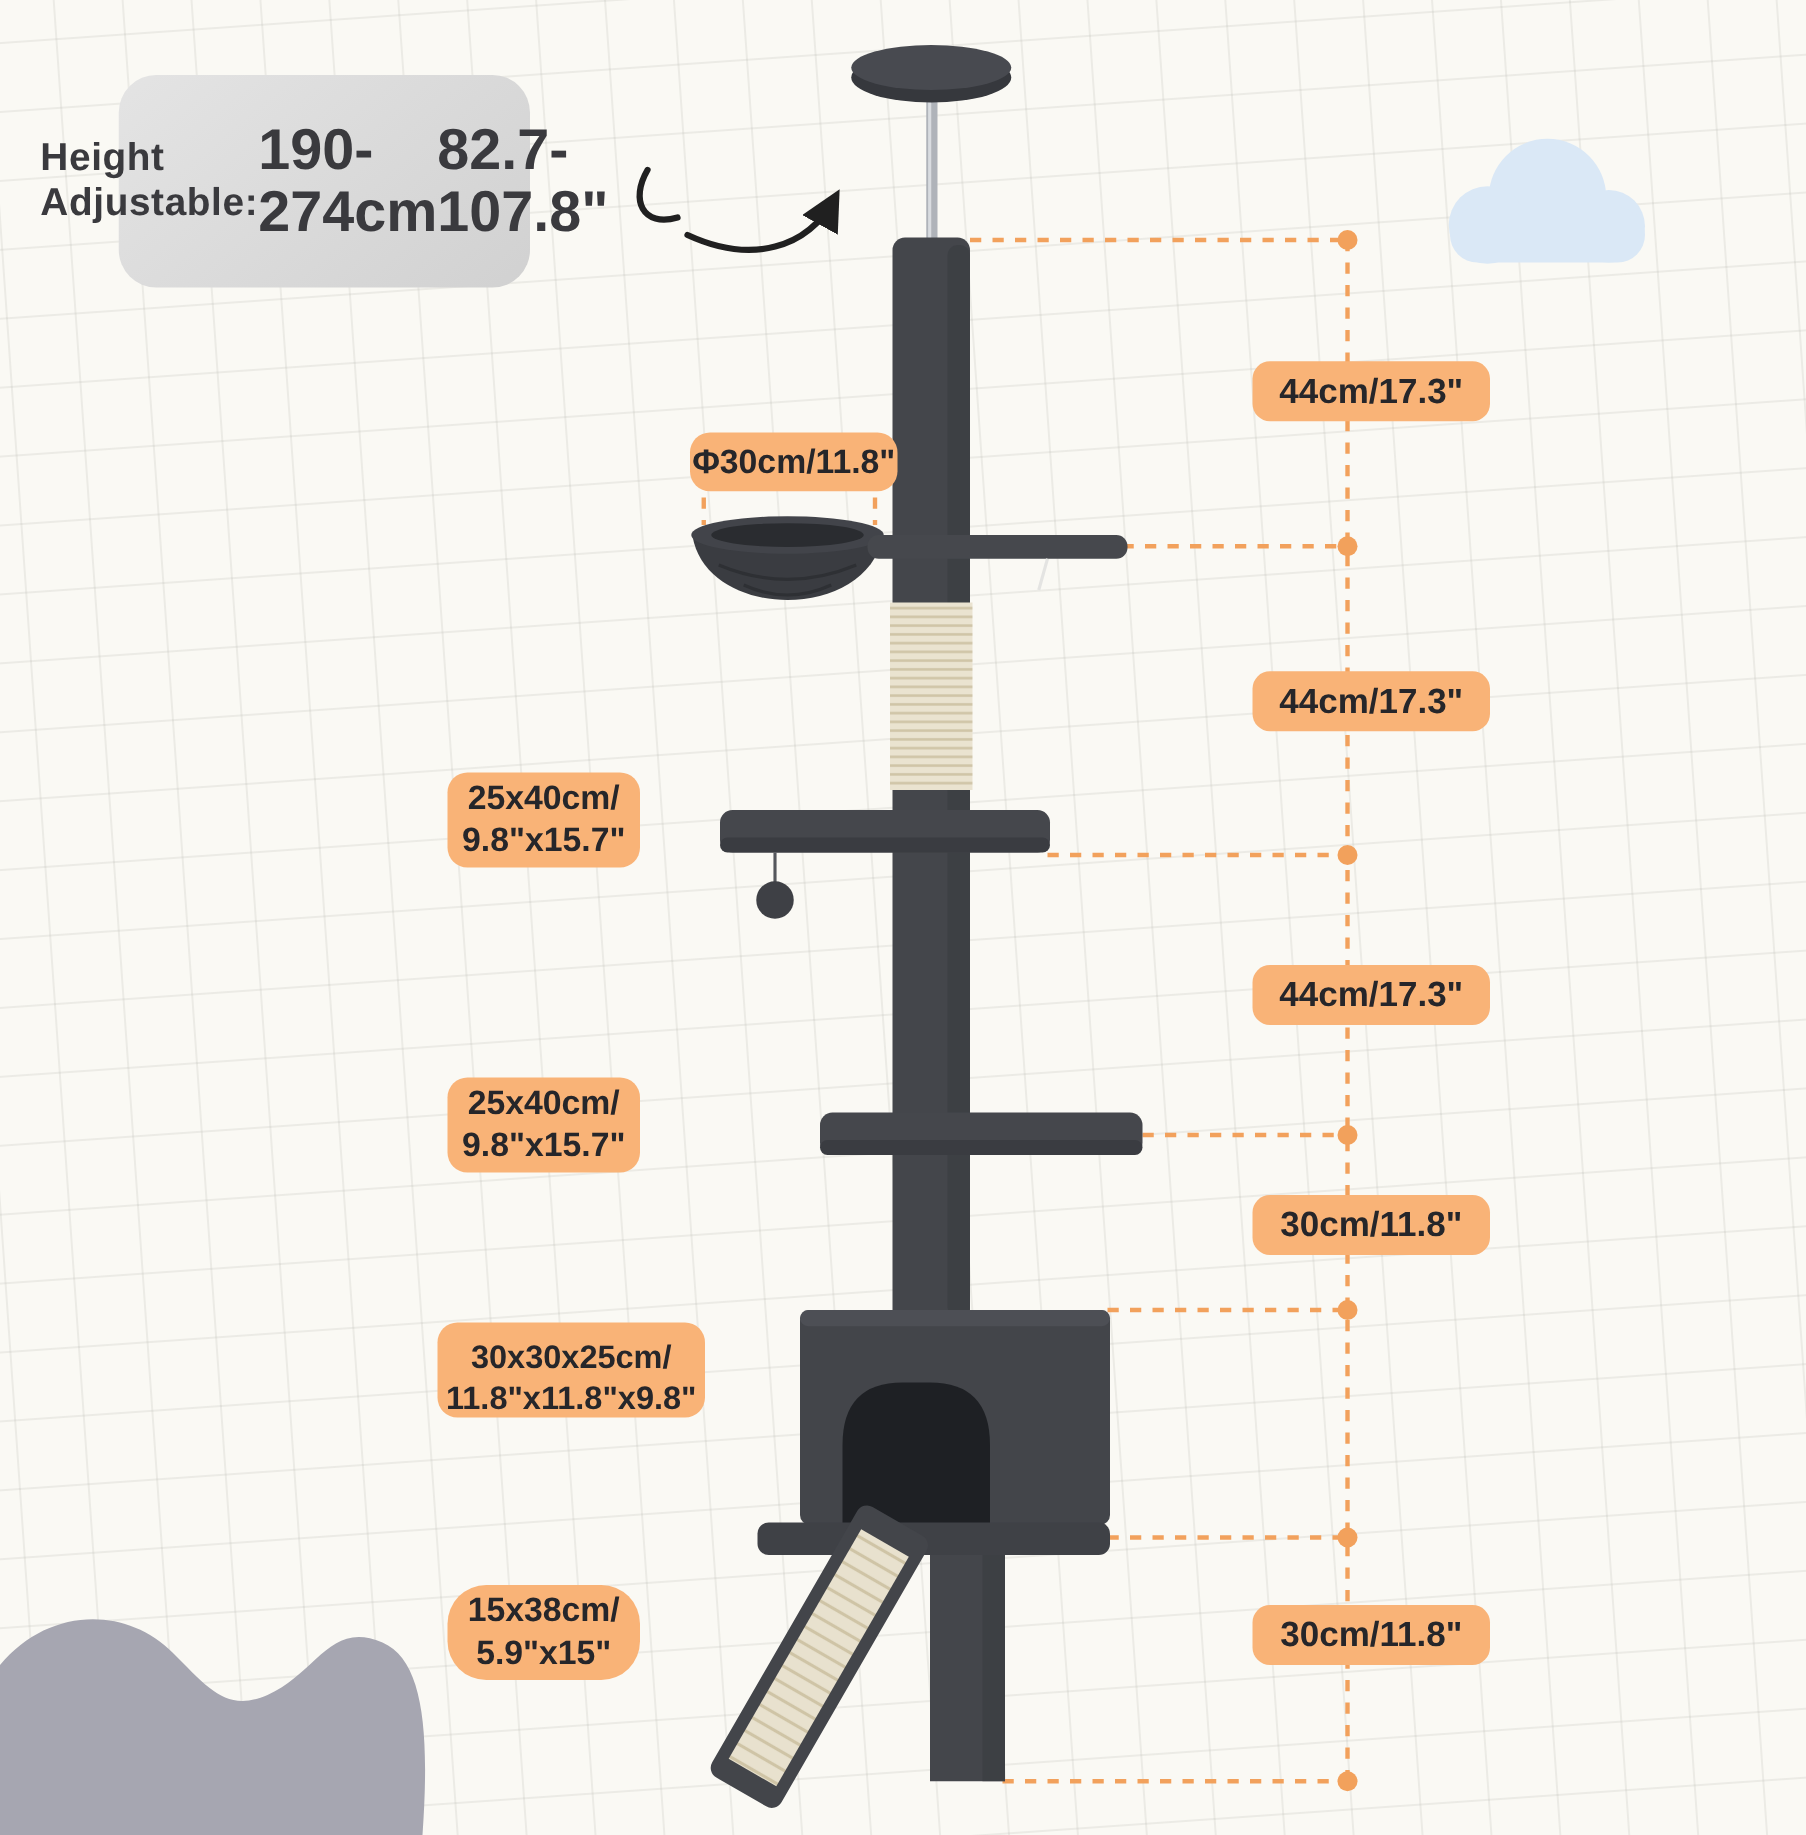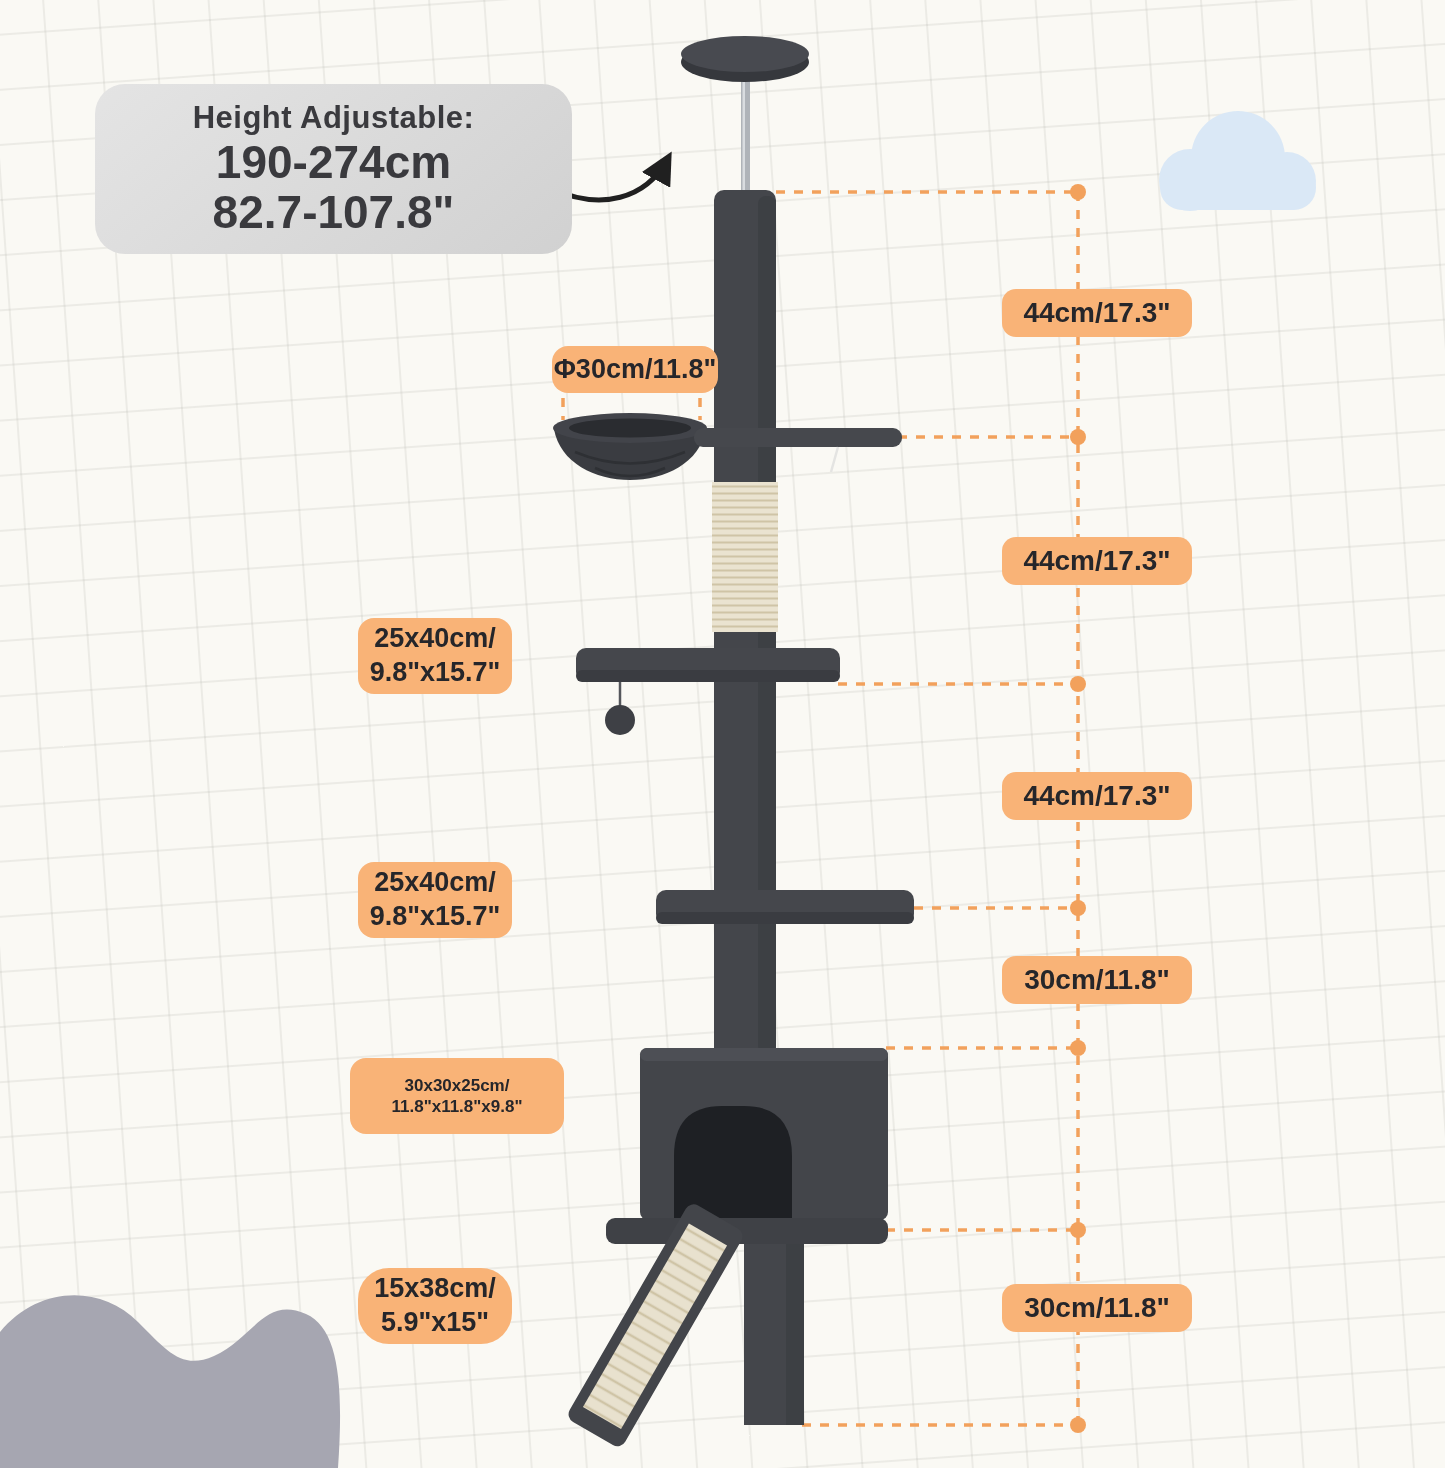--- a/index.html
+++ b/index.html
@@ -17,39 +17,39 @@
     background-image:
       linear-gradient(rgba(185,185,178,.22) 1.5px, transparent 1.5px),
       linear-gradient(90deg, rgba(185,185,178,.22) 1.5px, transparent 1.5px);
     background-size:55px 55px;
     transform:rotate(-4deg);
     pointer-events:none;
   }
   .scene{position:absolute;left:0;top:0;z-index:1;}
 
   .badge{
-    position:absolute; left:95px; top:84px; width:477px; height:170px;
+    position:absolute; left:95px; top:60px; width:329px; height:170px;
     border-radius:30px;
     background:linear-gradient(140deg,#E4E4E4 0%,#D1D1D1 100%);
-    display:flex; flex-direction:column; align-items:center; justify-content:center;
+    display:flex; flex-direction:row; align-items:center; justify-content:center;
     color:#3A3A3E; z-index:2;
   }
   .badge-title{font-size:31px; font-weight:700; letter-spacing:.5px; margin-bottom:2px;}
   .badge-big{font-size:46px; font-weight:700; line-height:1.08;}
 
   .plabel{
     position:absolute; background:#F9B377; color:#26262A; font-weight:700;
     text-align:center; border-radius:16px;
     display:flex; flex-direction:column; justify-content:center;
     line-height:1.25; z-index:2;
   }
   #lbl-hammock{left:552px; top:346px; width:166px; height:47px; font-size:27px;}
   #lbl-upper  {left:358px; top:618px; width:154px; height:76px; font-size:27px;}
   #lbl-lower  {left:358px; top:862px; width:154px; height:76px; font-size:27px;}
-  #lbl-condo  {left:350px; top:1058px; width:214px; height:76px; font-size:17px;}
+  #lbl-condo  {left:350px; top:1058px; width:214px; height:76px; font-size:26px;justify-content:flex-end;}
   #lbl-ramp   {left:358px; top:1268px; width:154px; height:76px; font-size:27px;border-radius:31px;}
 
   .mlabel{
     position:absolute; left:1002px; width:190px; height:48px;
     background:#F9B377; border-radius:14px; color:#26262A;
     font-weight:700; font-size:28px;
     display:flex; align-items:center; justify-content:center; z-index:2;
   }
   #m1{top:289px;} #m2{top:537px;} #m3{top:772px;} #m4{top:956px;} #m5{top:1284px;}
 </style>

